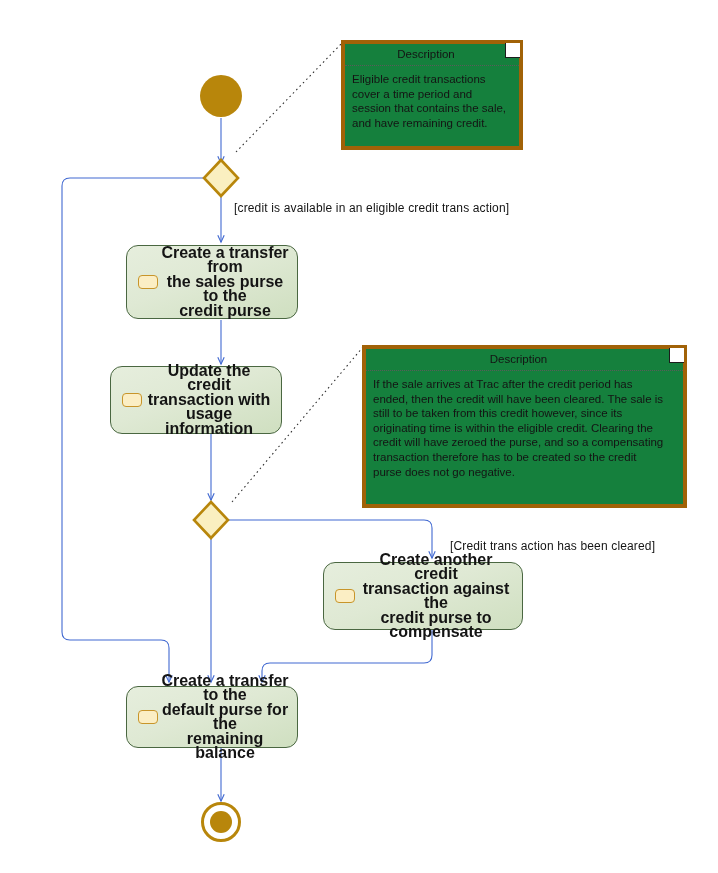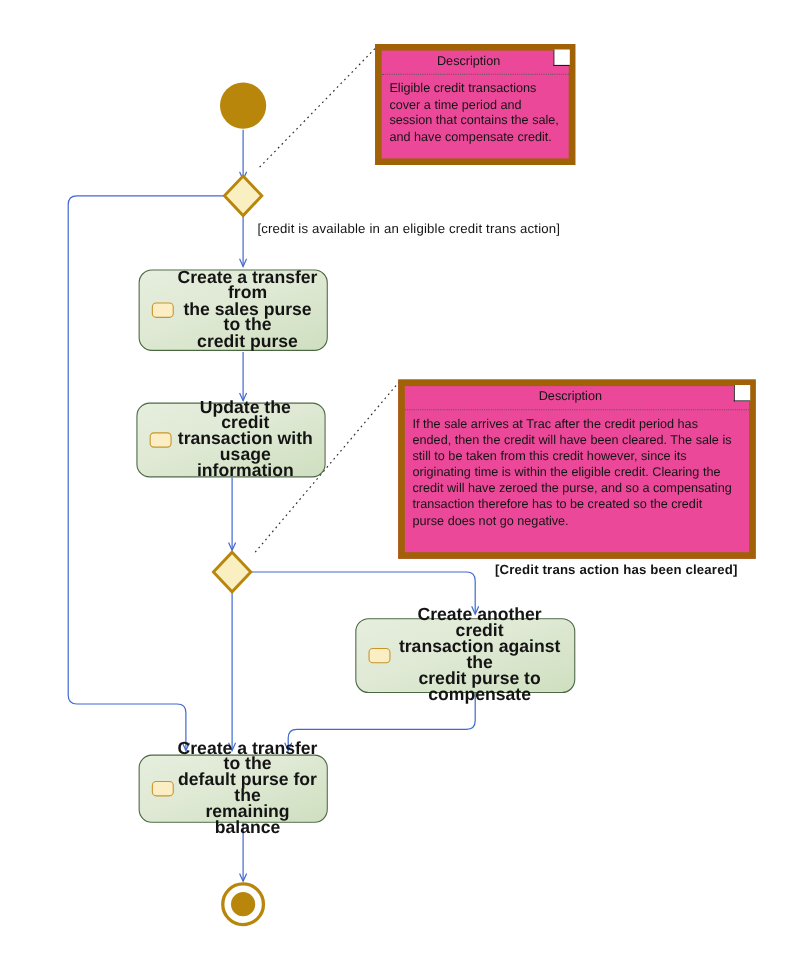--- a/index.html
+++ b/index.html
@@ -82,22 +82,22 @@
   .end-node-inner {
     position: absolute;
     left: 6px; top: 6px;
     width: 22px; height: 22px;
     border-radius: 50%;
     background: #b8860b;
   }
   
   .note {
     position: absolute;
-    background: #ec4899;
-    border: 6px solid #a16207;
+    background: #15803d;
+    border: 4px solid #a16207;
     box-sizing: border-box;
   }
   .note-fold {
     position: absolute;
     top: -1px; right: -1px;
     width: 15px; height: 15px;
     background: #ffffff;
     border-left: 1px solid #1c1c1c;
     border-bottom: 1px solid #1c1c1c;
     box-sizing: border-box;
@@ -178,28 +178,28 @@
 
   <div class="guard-label" style="left:234px; top:202px;">[credit is  available in an eligible credit trans action]</div>
 
   <div class="node action-node" style="left:126px; top:245px; width:172px; height:74px;">
     <span class="action-icon"></span>
     <span class="action-label">Create a transfer from
 the sales purse to the
 credit purse</span>
   </div>
 
-  <div class="node action-node" style="left:124px; top:366px; width:172px; height:68px;">
+  <div class="node action-node" style="left:110px; top:366px; width:172px; height:68px;">
     <span class="action-icon"></span>
     <span class="action-label">Update the credit
 transaction with usage
 information</span>
   </div>
 
-  <div class="guard-label" style="left:450px; top:512px;font-weight:bold;">[Credit trans action has  been cleared]</div>
+  <div class="guard-label" style="left:450px; top:540px;">[Credit trans action has  been cleared]</div>
 
   <div class="node action-node" style="left:323px; top:562px; width:200px; height:68px;">
     <span class="action-icon"></span>
     <span class="action-label">Create another credit
 transaction against the
 credit purse to compensate</span>
   </div>
 
   <div class="node action-node" style="left:126px; top:686px; width:172px; height:62px;">
     <span class="action-icon"></span>
@@ -211,21 +211,21 @@
   <div class="node end-node" style="left:201px; top:802px;">
     <span class="end-node-inner"></span>
   </div>
 
   <div class="note" style="left:341px; top:40px; width:182px; height:110px;">
     <span class="note-fold"></span>
     <div class="note-title">Description</div>
     <div class="note-body">Eligible credit transactions
 cover a time period and
 session that contains the sale,
-and have compensate credit.</div>
+and have remaining credit.</div>
   </div>
 
   <div class="note" style="left:362px; top:345px; width:325px; height:163px;">
     <span class="note-fold"></span>
     <div class="note-title">Description</div>
     <div class="note-body">If the sale arrives at Trac after the credit period has
 ended, then the credit will have been cleared. The sale is
 still to be taken from this credit however, since its
 originating time is within the eligible credit. Clearing the
 credit will have zeroed the purse, and so a compensating

